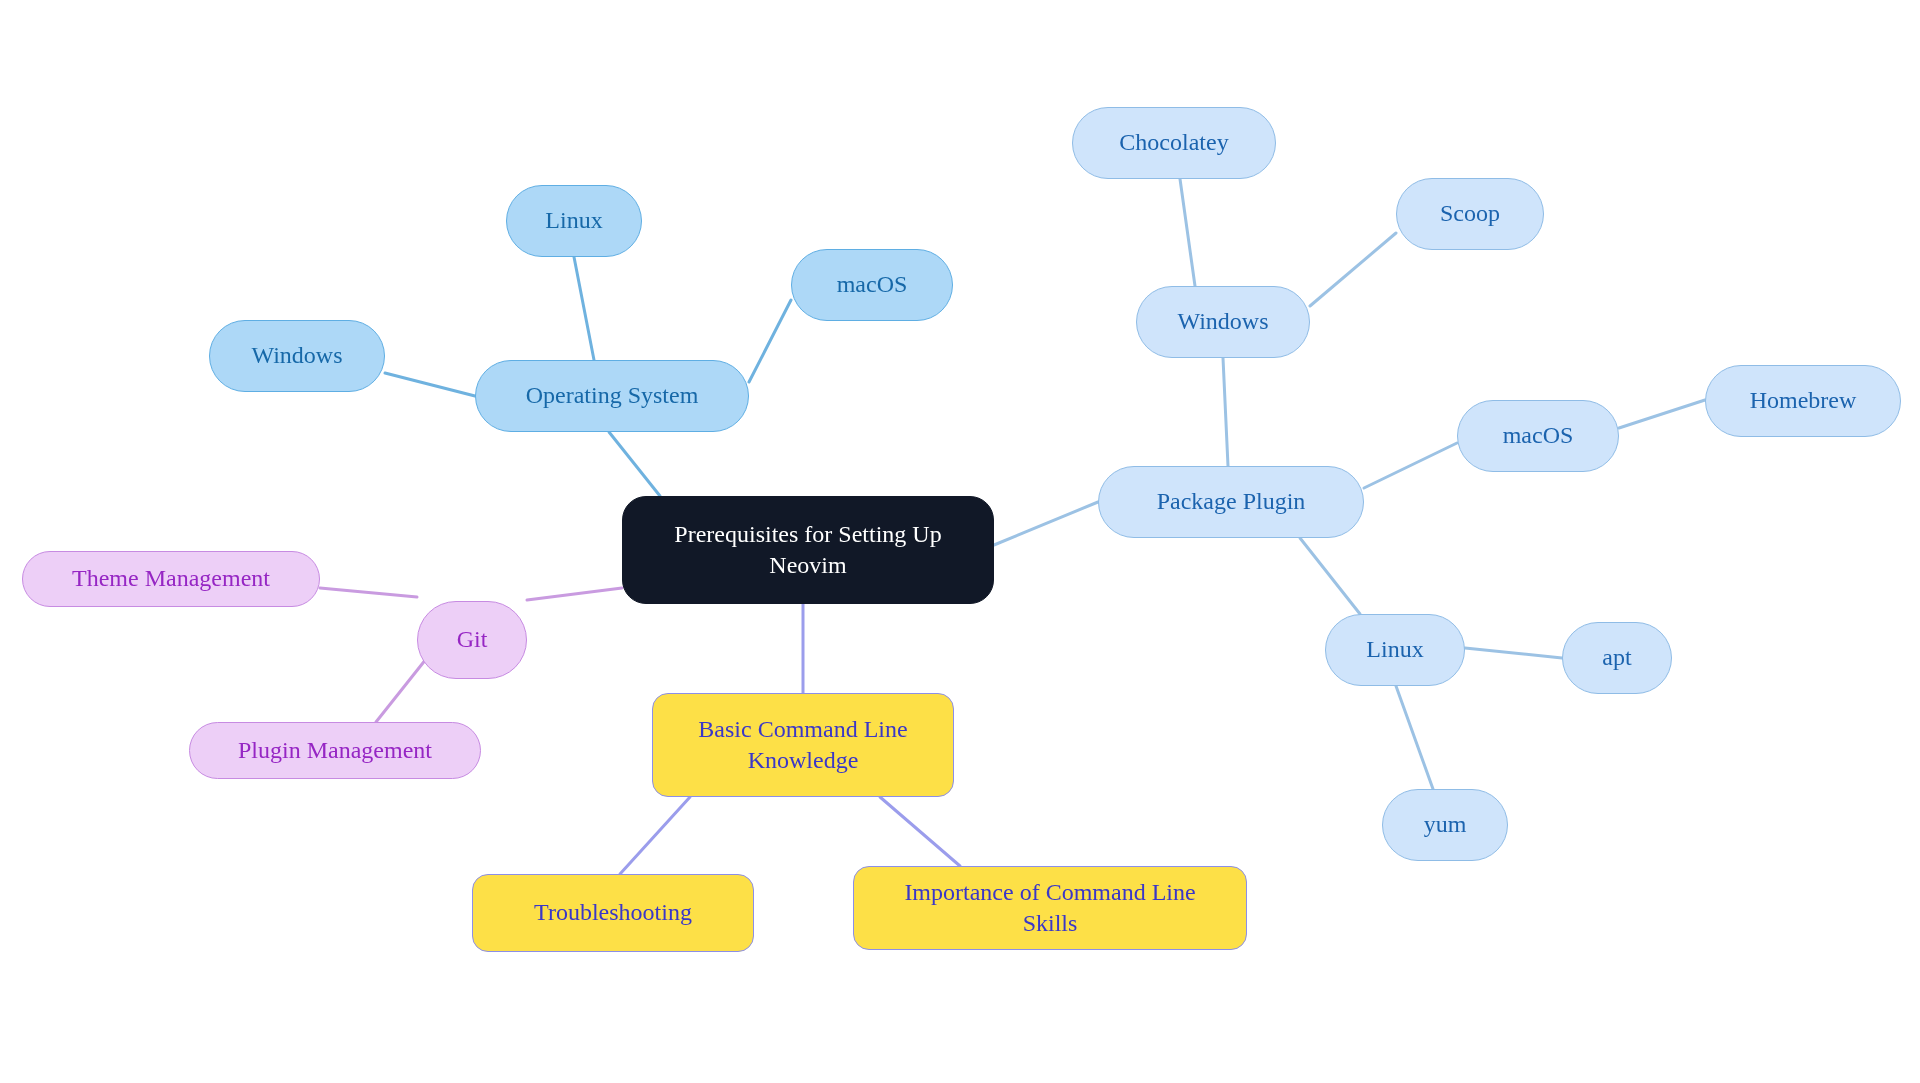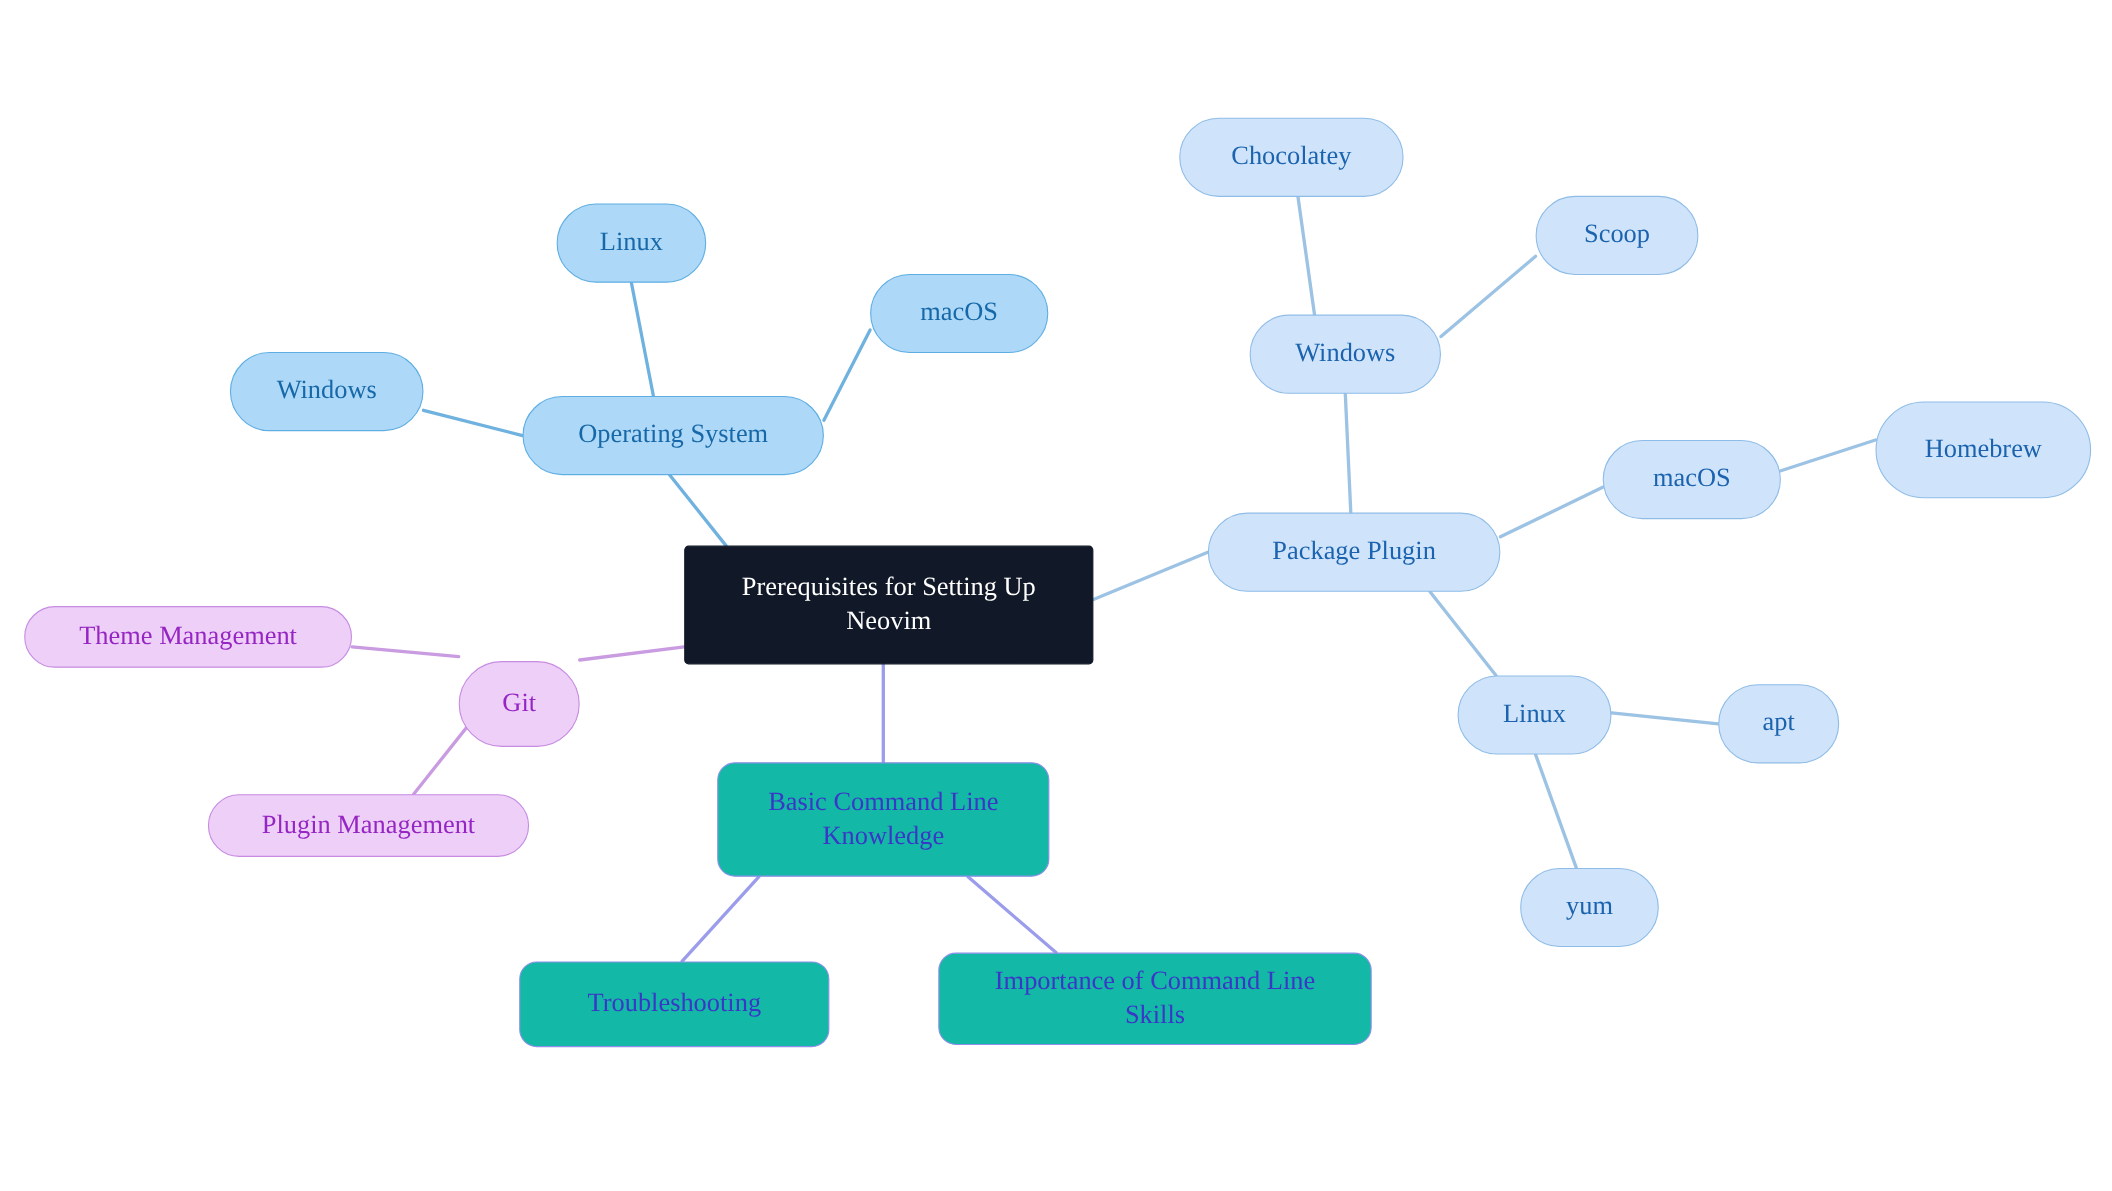--- a/index.html
+++ b/index.html
@@ -39,42 +39,42 @@
     border-width: 1px;
     white-space: pre-line;
     line-height: 1.3;
     user-select: none;
     font-family: Liberation Serif, serif;
   }
   .node.root {
     background: #111827;
     border-color: #111827;
     color: #ffffff;
-    border-radius: 4px;
+    border-radius: 24px;
     font-size: 24px;
     padding: 6px 18px;
   }
   .node.blue-a {
     background: #ADD8F7;
     border-color: #5FAEE3;
     color: #1668A8;
     border-radius: 999px;
     font-size: 24px;
     padding: 4px 14px;
   }
   .node.blue-b {
     background: #CFE4FB;
     border-color: #8FBCE6;
     color: #1B63AE;
     border-radius: 999px;
     font-size: 24px;
     padding: 4px 14px;
   }
   .node.indigo {
-    background: #14b8a6;
+    background: #fde047;
     border-color: #8C8FE8;
     color: #3A37C8;
     border-radius: 16px;
     font-size: 24px;
     padding: 4px 14px;
   }
   .node.violet {
     background: #EDCFF7;
     border-color: #C78BE2;
     color: #9626C4;
@@ -113,21 +113,21 @@
 Neovim</div>
       <div class="node blue-a" style="left: 475px; top: 360px; width: 274px; height: 72px;">Operating System</div>
       <div class="node blue-a" style="left: 506px; top: 185px; width: 136px; height: 72px;">Linux</div>
       <div class="node blue-a" style="left: 791px; top: 249px; width: 162px; height: 72px;">macOS</div>
       <div class="node blue-a" style="left: 209px; top: 320px; width: 176px; height: 72px;">Windows</div>
       <div class="node blue-b" style="left: 1098px; top: 466px; width: 266px; height: 72px;">Package Plugin</div>
       <div class="node blue-b" style="left: 1136px; top: 286px; width: 174px; height: 72px;">Windows</div>
       <div class="node blue-b" style="left: 1072px; top: 107px; width: 204px; height: 72px;">Chocolatey</div>
       <div class="node blue-b" style="left: 1396px; top: 178px; width: 148px; height: 72px;">Scoop</div>
       <div class="node blue-b" style="left: 1457px; top: 400px; width: 162px; height: 72px;">macOS</div>
-      <div class="node blue-b" style="left: 1705px; top: 365px; width: 196px; height: 88px;">Homebrew</div>
+      <div class="node blue-b" style="left: 1705px; top: 365px; width: 196px; height: 72px;">Homebrew</div>
       <div class="node blue-b" style="left: 1325px; top: 614px; width: 140px; height: 72px;">Linux</div>
       <div class="node blue-b" style="left: 1562px; top: 622px; width: 110px; height: 72px;">apt</div>
       <div class="node blue-b" style="left: 1382px; top: 789px; width: 126px; height: 72px;">yum</div>
       <div class="node indigo" style="left: 652px; top: 693px; width: 302px; height: 104px;">Basic Command Line
 Knowledge</div>
       <div class="node indigo" style="left: 472px; top: 874px; width: 282px; height: 78px;">Troubleshooting</div>
       <div class="node indigo" style="left: 853px; top: 866px; width: 394px; height: 84px; text-align: center;">Importance of Command Line
 Skills</div>
       <div class="node violet" style="left: 417px; top: 566px; width: 110px; height: 78px; margin-top: 35px;">Git</div>
       <div class="node violet" style="left: 22px; top: 551px; width: 298px; height: 56px;">Theme Management</div>

